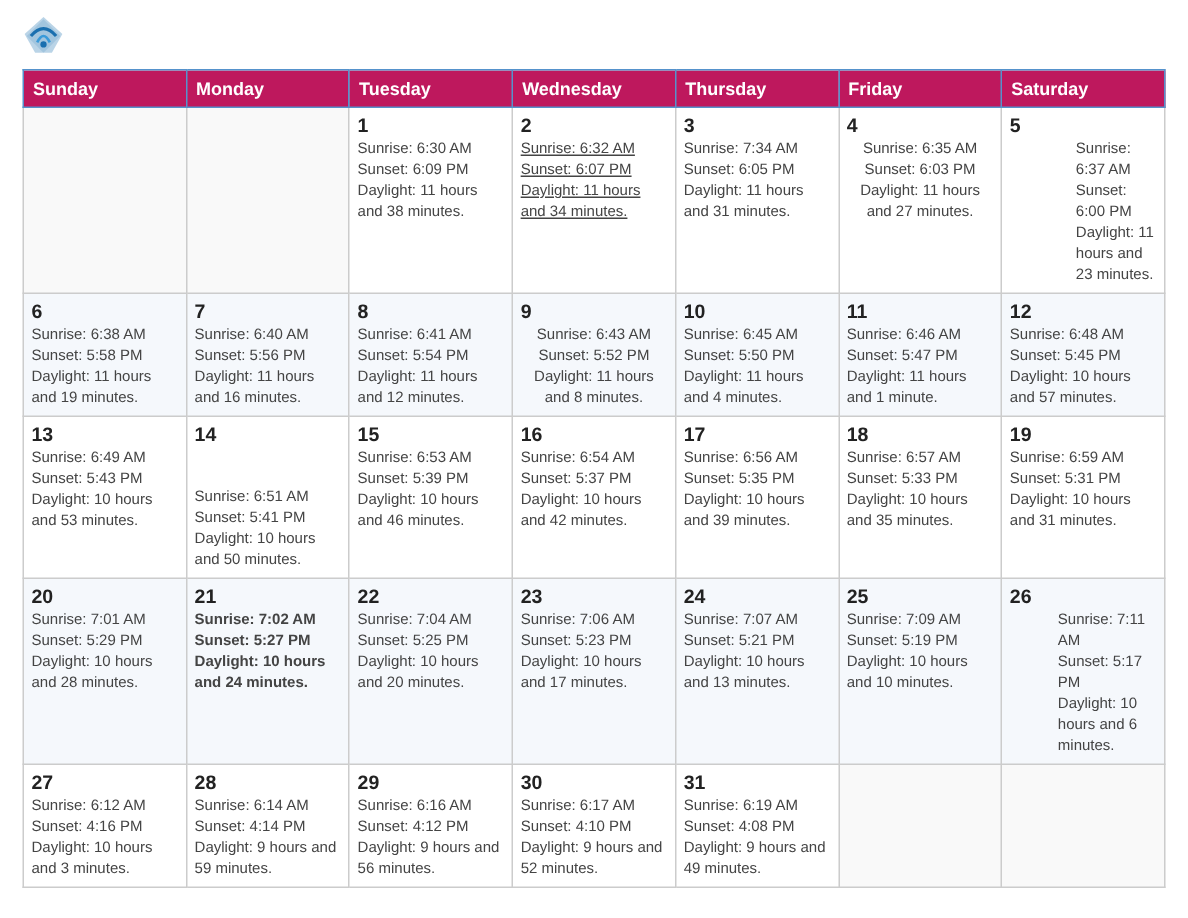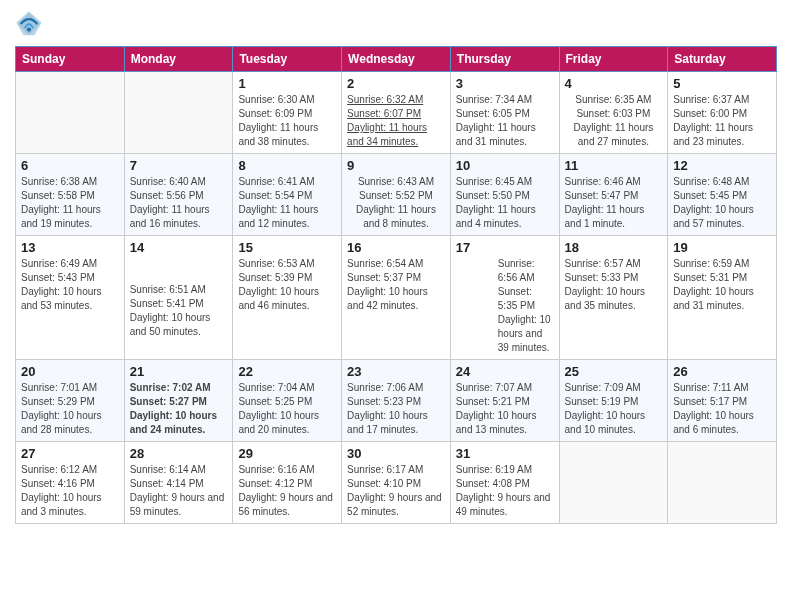--- a/index.html
+++ b/index.html
@@ -151,21 +151,21 @@
 Daylight: 11 hours and 31 minutes.</div>
           </td>
           <td>
             <div class="day-number">4</div>
             <div class="day-info" style="white-space: pre-line; text-align: center;">Sunrise: 6:35 AM
 Sunset: 6:03 PM
 Daylight: 11 hours and 27 minutes.</div>
           </td>
           <td>
             <div class="day-number">5</div>
-            <div class="day-info" style="white-space: pre-line;">Sunrise: 6:37 AM
+            <div class="day-info" style="white-space: pre-line; margin-left: 44px;">Sunrise: 6:37 AM
 Sunset: 6:00 PM
 Daylight: 11 hours and 23 minutes.</div>
           </td>
         </tr>
         <tr class="row-even">
           <td>
             <div class="day-number">6</div>
             <div class="day-info" style="white-space: pre-line;">Sunrise: 6:38 AM
 Sunset: 5:58 PM
 Daylight: 11 hours and 19 minutes.</div>
@@ -227,21 +227,21 @@
 Daylight: 10 hours and 46 minutes.</div>
           </td>
           <td>
             <div class="day-number">16</div>
             <div class="day-info" style="white-space: pre-line;">Sunrise: 6:54 AM
 Sunset: 5:37 PM
 Daylight: 10 hours and 42 minutes.</div>
           </td>
           <td>
             <div class="day-number">17</div>
-            <div class="day-info" style="white-space: pre-line; margin-left: 42px;">Sunrise: 6:56 AM
+            <div class="day-info" style="white-space: pre-line;">Sunrise: 6:56 AM
 Sunset: 5:35 PM
 Daylight: 10 hours and 39 minutes.</div>
           </td>
           <td>
             <div class="day-number">18</div>
             <div class="day-info" style="white-space: pre-line;">Sunrise: 6:57 AM
 Sunset: 5:33 PM
 Daylight: 10 hours and 35 minutes.</div>
           </td>
           <td>
@@ -283,21 +283,21 @@
 Daylight: 10 hours and 13 minutes.</div>
           </td>
           <td>
             <div class="day-number">25</div>
             <div class="day-info" style="white-space: pre-line;">Sunrise: 7:09 AM
 Sunset: 5:19 PM
 Daylight: 10 hours and 10 minutes.</div>
           </td>
           <td>
             <div class="day-number">26</div>
-            <div class="day-info" style="white-space: pre-line;">Sunrise: 7:11 AM
+            <div class="day-info" style="white-space: pre-line; margin-left: 32px;">Sunrise: 7:11 AM
 Sunset: 5:17 PM
 Daylight: 10 hours and 6 minutes.</div>
           </td>
         </tr>
         <tr class="row-odd">
           <td>
             <div class="day-number">27</div>
             <div class="day-info" style="white-space: pre-line;">Sunrise: 6:12 AM
 Sunset: 4:16 PM
 Daylight: 10 hours and 3 minutes.</div>

